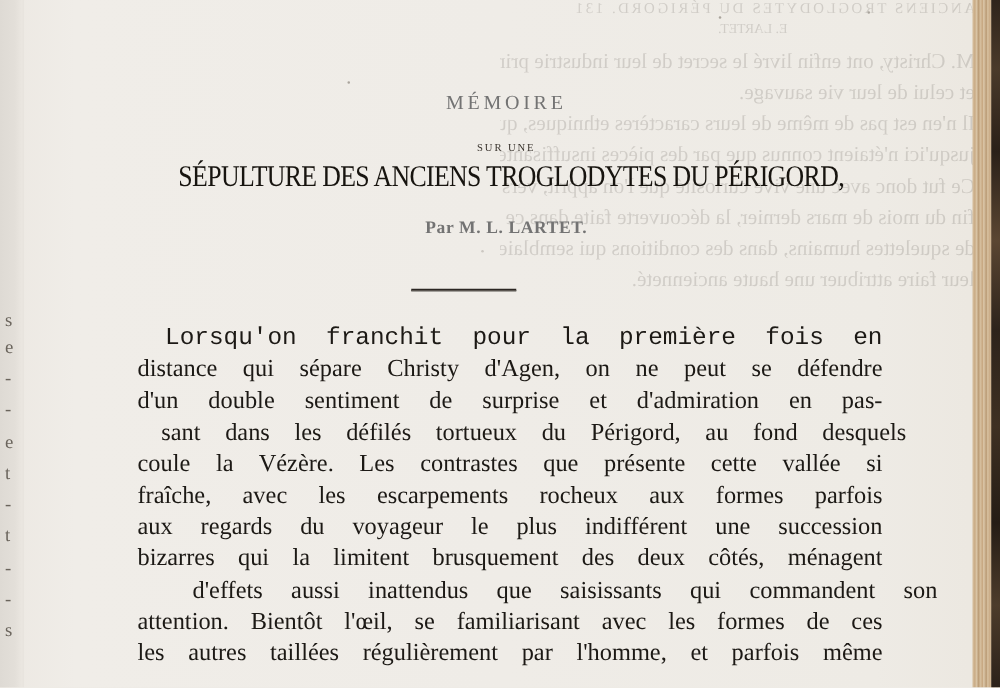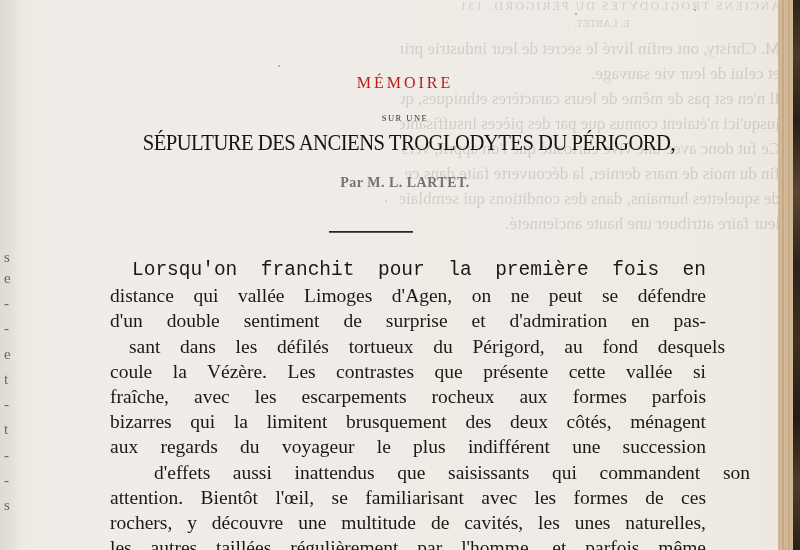--- a/index.html
+++ b/index.html
@@ -71,21 +71,21 @@
       position: absolute;
       left: 100px; top: 60px;
       width: 610px;
       text-align: center;
     }
     .memoire {
       position: absolute;
       left: 0; width: 610px; top: 14px;
       font-size: 16px;
       letter-spacing: 3px;
-      color: #b91c1c;
+      color: #737373;
     }
     .sur-une {
       position: absolute;
       left: 0; width: 610px; top: 53px;
       font-size: 8.5px;
       letter-spacing: 1.5px;
       color: #3a342e;
     }
     .main-title {
       position: absolute;
@@ -185,29 +185,28 @@
   <div class="memoire">MÉMOIRE</div>
   <div class="sur-une">SUR UNE</div>
   <div class="main-title">SÉPULTURE DES ANCIENS TROGLODYTES DU PÉRIGORD,</div>
   <div class="author">Par M. L. LARTET.</div>
 </div>
 
 <div class="rule"></div>
 
 <div class="body-text">
   <div class="body-line first"><span class="inner" style="white-space: normal; width: 574px; height: 25.2px; overflow: hidden;">Lorsqu'on franchit pour la première fois en chemin de fer la</span></div>
-  <div class="body-line"><span class="inner" style="white-space: normal; width: 596px; height: 25.2px; overflow: hidden;">distance qui vallée Limoges d'Agen, on ne peut se défendre</span></div>
+  <div class="body-line"><span class="inner" style="white-space: normal; width: 596px; height: 25.2px; overflow: hidden;">distance qui sépare Christy d'Agen, on ne peut se défendre</span></div>
   <div class="body-line"><span class="inner" style="white-space: normal; width: 596px; height: 25.2px; overflow: hidden;">d'un double sentiment de surprise et d'admiration en pas-</span></div>
   <div class="body-line"><span class="inner" style="white-space: normal; width: 596px; height: 25.2px; overflow: hidden; margin-left: 19px;">sant dans les défilés tortueux du Périgord, au fond desquels</span></div>
   <div class="body-line"><span class="inner" style="white-space: normal; width: 596px; height: 25.2px; overflow: hidden;">coule la Vézère. Les contrastes que présente cette vallée si</span></div>
   <div class="body-line"><span class="inner" style="white-space: normal; width: 596px; height: 25.2px; overflow: hidden;">fraîche, avec les escarpements rocheux aux formes parfois</span></div>
+  <div class="body-line"><span class="inner" style="white-space: normal; width: 596px; height: 25.2px; overflow: hidden;">aux regards du voyageur le plus indifférent une succession</span></div>
   <div class="body-line"><span class="inner" style="white-space: normal; width: 596px; height: 25.2px; overflow: hidden;">bizarres qui la limitent brusquement des deux côtés, ménagent</span></div>
-  <div class="body-line"><span class="inner" style="white-space: normal; width: 596px; height: 25.2px; overflow: hidden;">aux regards du voyageur le plus indifférent une succession</span></div>
   <div class="body-line"><span class="inner" style="white-space: normal; width: 596px; height: 25.2px; overflow: hidden; margin-left: 44px;">d'effets aussi inattendus que saisissants qui commandent son</span></div>
   <div class="body-line"><span class="inner" style="white-space: normal; width: 596px; height: 25.2px; overflow: hidden;">attention. Bientôt l'œil, se familiarisant avec les formes de ces</span></div>
-  <div class="body-line"><span class="inner" style="white-space: normal; width: 596px; height: 25.2px; overflow: hidden;">rochers, y découvre une multitude de cavités, les unes naturelles,</span></div>
   <div class="body-line"><span class="inner" style="white-space: normal; width: 596px; height: 25.2px; overflow: hidden;">les autres taillées régulièrement par l'homme, et parfois même</span></div>
 </div>
 
 <span class="speck" style="left:278px;top:65px"></span>
 <span class="speck" style="left:575px;top:13px"></span>
 <span class="speck" style="left:694px;top:9px"></span>
 <span class="speck" style="left:385px;top:200px;opacity:0.3"></span>
 
 </body></html>

